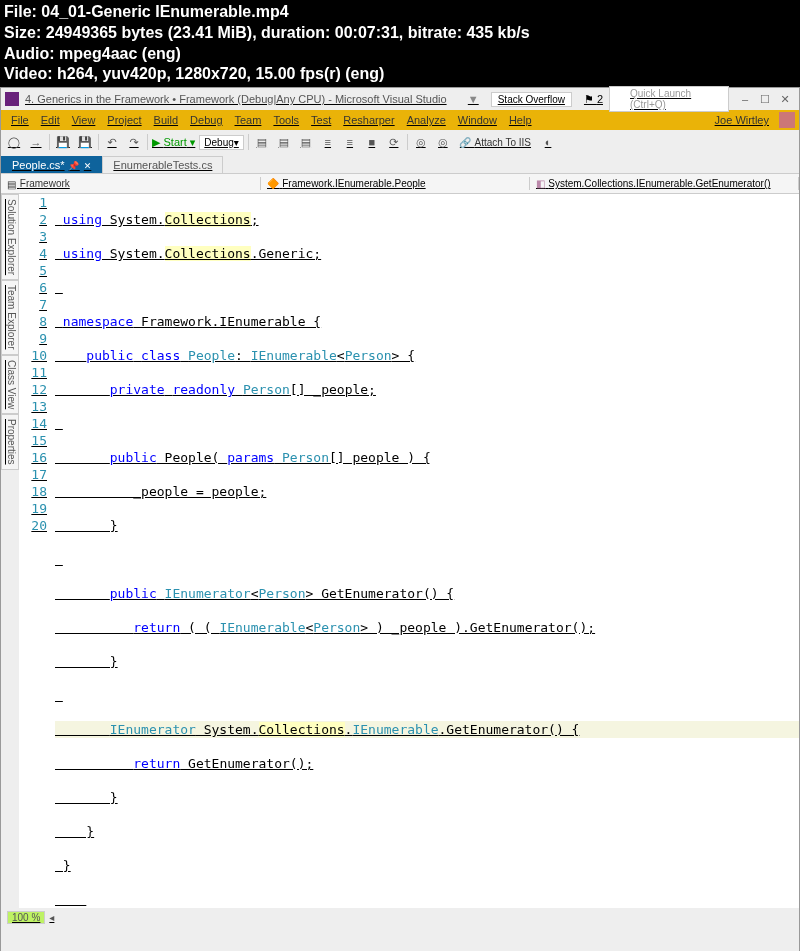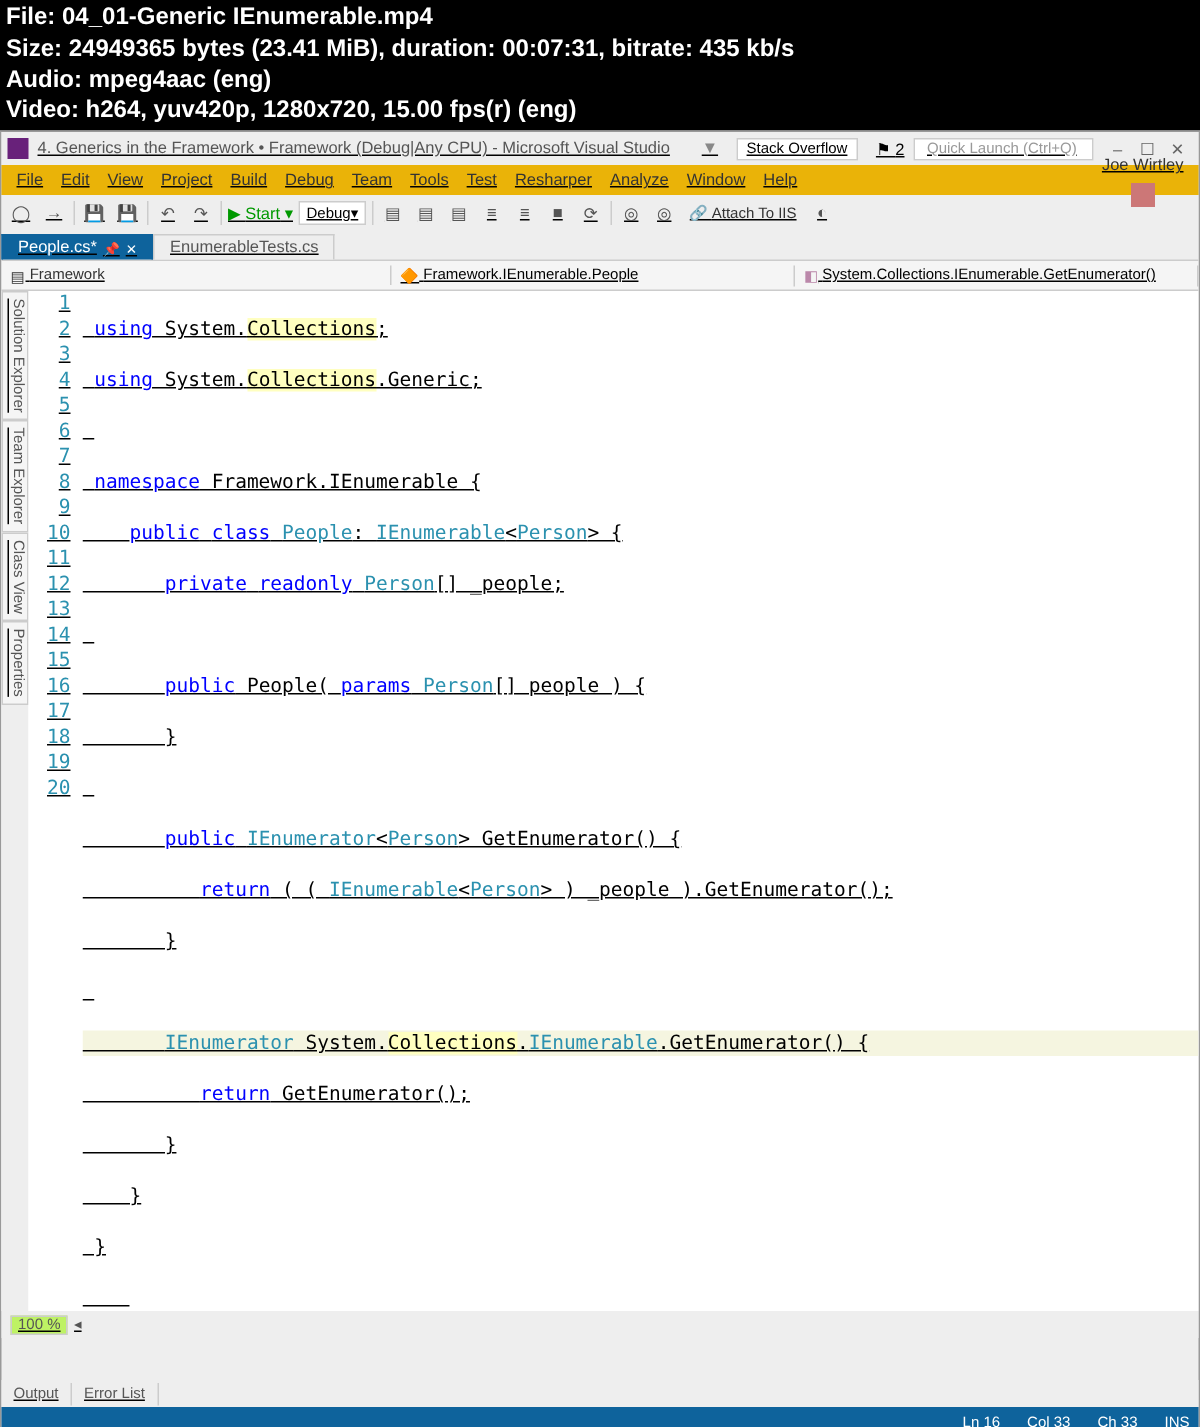--- a/index.html
+++ b/index.html
@@ -4,26 +4,26 @@
 <style>
   * { margin: 0; padding: 0; box-sizing: border-box; }
   body { font-family: "Segoe UI", Tahoma, sans-serif; font-size: 11px; background: #000; width: 800px; }
   .file-info { background: #000; color: #fff; font-family: Arial, sans-serif; font-size: 16px; font-weight: bold; padding: 2px 4px; line-height: 1.3; }
   .vs-window { background: #eee; border: 1px solid #999; text-decoration: underline; }
   .titlebar { background: #eee; display: flex; align-items: center; padding: 2px 4px; height: 22px; }
   .vs-icon { width: 14px; height: 14px; background: #68217a; display: inline-block; margin-right: 6px; }
   .titlebar-text { color: #555; font-size: 11px; flex: 0 0 auto; }
   .titlebar-right { margin-left: auto; display: flex; align-items: center; gap: 6px; }
   .stack-over { background: #fff; border: 1px solid #ccc; padding: 1px 6px; font-size: 10px; margin: 16px 6px; }
-  .quick-launch { background: #fff; border: 1px solid #ccc; padding: 1px 8px; font-size: 10px; color: #999; width: 120px; }
+  .quick-launch { background: #fff; border: 1px solid #ccc; padding: 1px 20px; font-size: 10px; color: #999; width: 120px; }
   .lightning { color: #888; }
   .window-btns span { display: inline-block; width: 20px; text-align: center; color: #666; }
   .menubar { background: #eab308; display: flex; padding: 1px 4px; font-size: 11px; color: #333; height: 20px; align-items: center; text-align: center; }
   .menubar span { padding: 2px 6px; }
-  .user-name { margin-left: auto; display: flex; align-items: center; gap: 4px; color: #333; flex-direction: column; }
+  .user-name { margin-left: auto; display: flex; align-items: center; gap: 4px; color: #333; }
   .avatar { width: 16px; height: 16px; background: #c77; display: inline-block; }
   .toolbar { background: #eee; display: flex; align-items: center; padding: 2px 4px; height: 24px; gap: 4px; }
   .tb-btn { width: 18px; height: 18px; display: inline-flex; align-items: center; justify-content: center; color: #555; font-size: 11px; }
   .play-icon { color: #090; }
   .debug-combo { background: #fff; border: 1px solid #ccc; padding: 1px 4px; font-size: 10px; display: inline-flex; align-items: center; }
   .separator { width: 1px; height: 16px; background: #ccc; }
   .attach { font-size: 10px; color: #333; padding: 0 4px; }
   .tab-row { background: #eee; display: flex; height: 20px; align-items: end; border-bottom: 1px solid #ccc; }
   .file-tab { padding: 2px 10px; font-size: 11px; border: 1px solid #ccc; border-bottom: none; display: flex; align-items: flex-end; gap: 4px; }
   .file-tab.active { background: #0e639c; color: #fff; border-color: #0e639c; }
@@ -170,20 +170,21 @@
     </div>
     <div class="code-area">
 <div class="code-line"> <span class="kw">using</span> System.<span class="hl-y">Collections</span>;</div>
 <div class="code-line"> <span class="kw">using</span> System.<span class="hl-y">Collections</span>.Generic;</div>
 <div class="code-line"> </div>
 <div class="code-line"> <span class="kw">namespace</span> Framework.IEnumerable {</div>
 <div class="code-line">    <span class="kw">public</span> <span class="kw">class</span> <span class="type">People</span>: <span class="type">IEnumerable</span>&lt;<span class="type">Person</span>&gt; {</div>
 <div class="code-line">       <span class="kw">private</span> <span class="kw">readonly</span> <span class="type">Person</span>[] _people;</div>
 <div class="code-line"> </div>
 <div class="code-line">       <span class="kw">public</span> People( <span class="kw">params</span> <span class="type">Person</span>[] people ) {</div>
+<div class="code-line">          _people = people;</div>
 <div class="code-line">       }</div>
 <div class="code-line"> </div>
 <div class="code-line">       <span class="kw">public</span> <span class="type">IEnumerator</span>&lt;<span class="type">Person</span>&gt; GetEnumerator() {</div>
 <div class="code-line">          <span class="kw">return</span> ( ( <span class="type">IEnumerable</span>&lt;<span class="type">Person</span>&gt; ) _people ).GetEnumerator();</div>
 <div class="code-line">       }</div>
 <div class="code-line"> </div>
 <div class="code-line highlight">       <span class="type">IEnumerator</span> System.<span class="hl-y">Collections</span>.<span class="type">IEnumerable</span>.GetEnumerator() {</div>
 <div class="code-line">          <span class="kw">return</span> GetEnumerator();</div>
 <div class="code-line">       }</div>
 <div class="code-line">    }</div>

